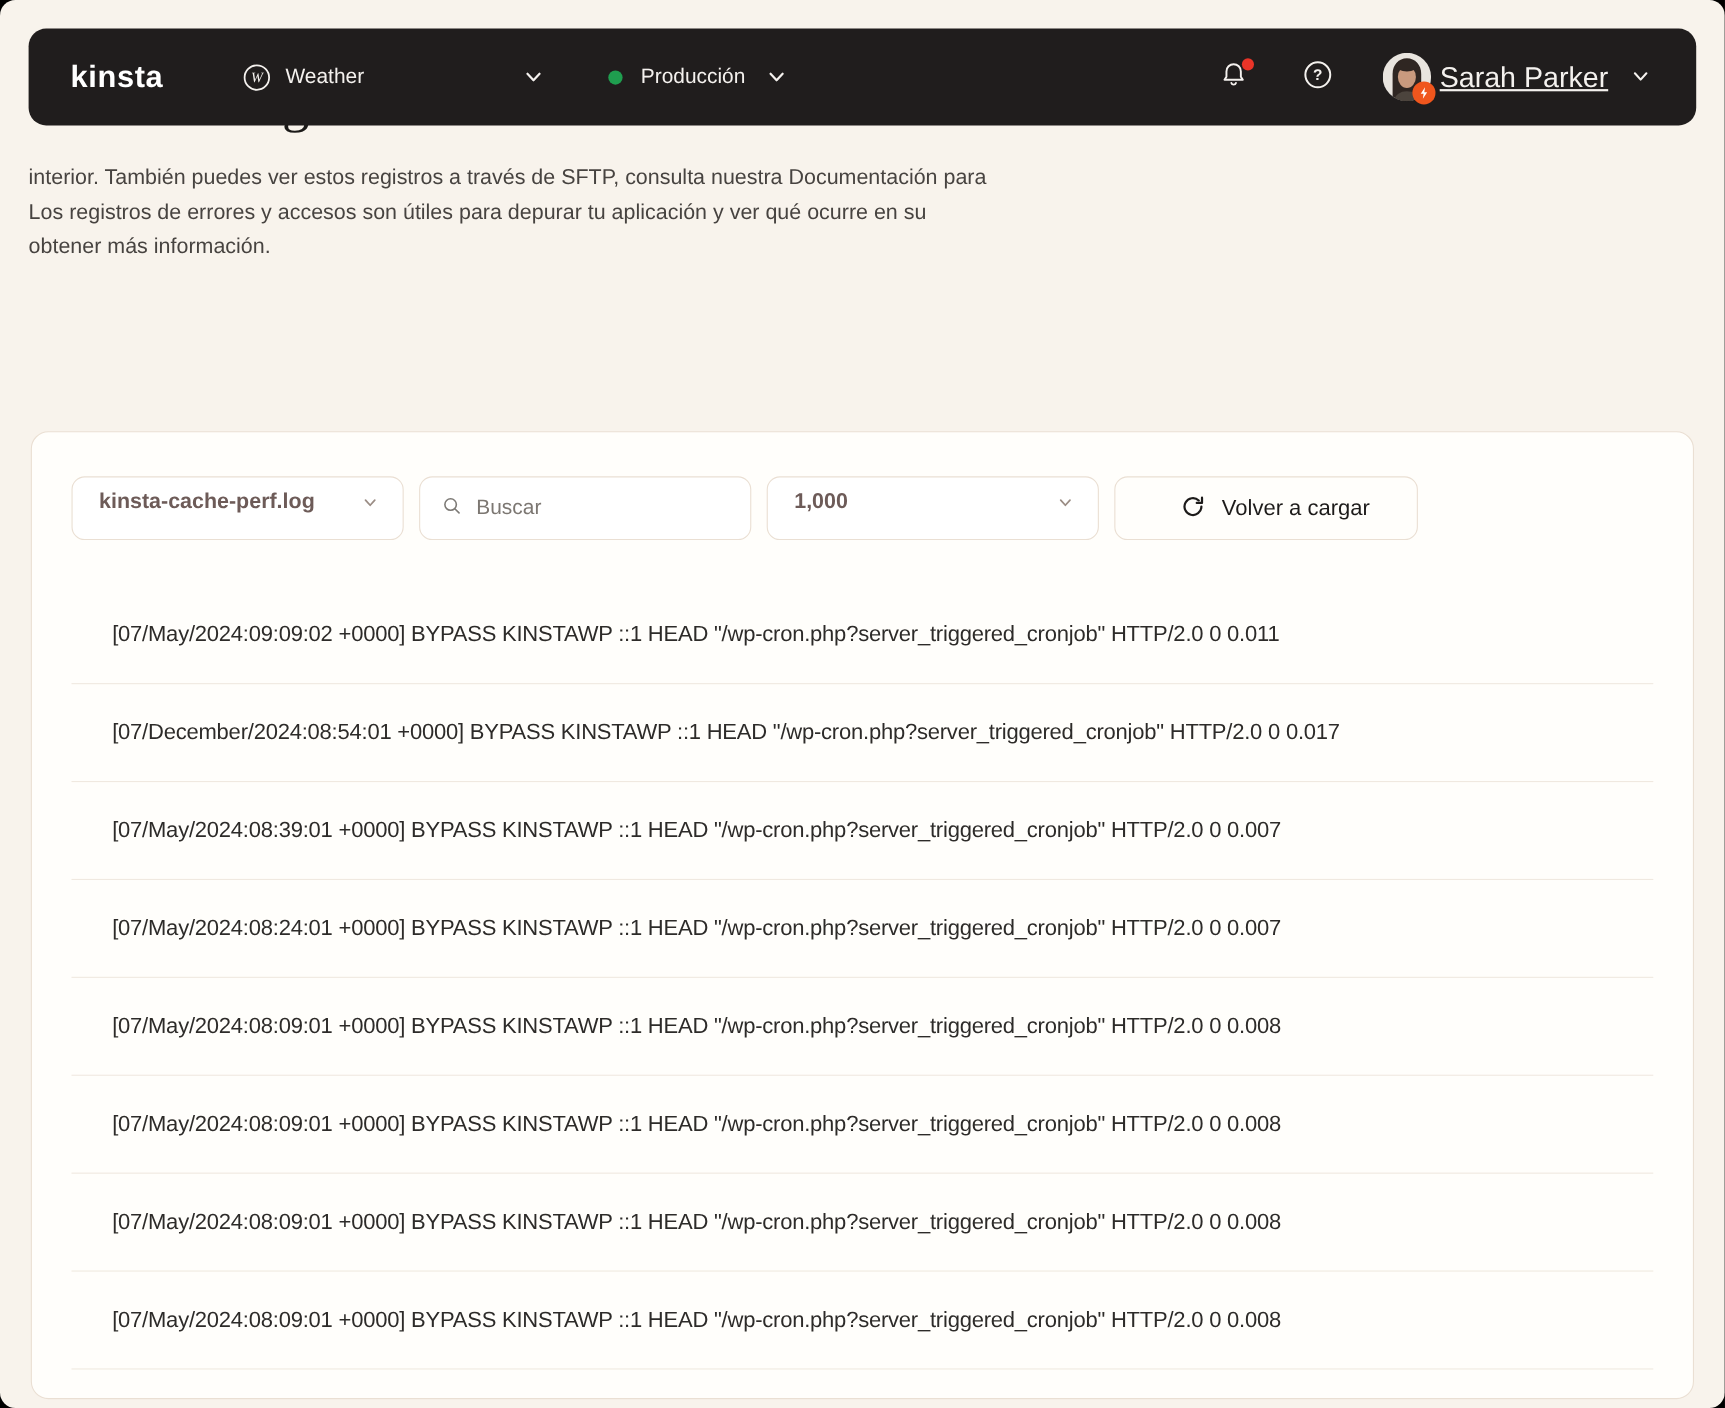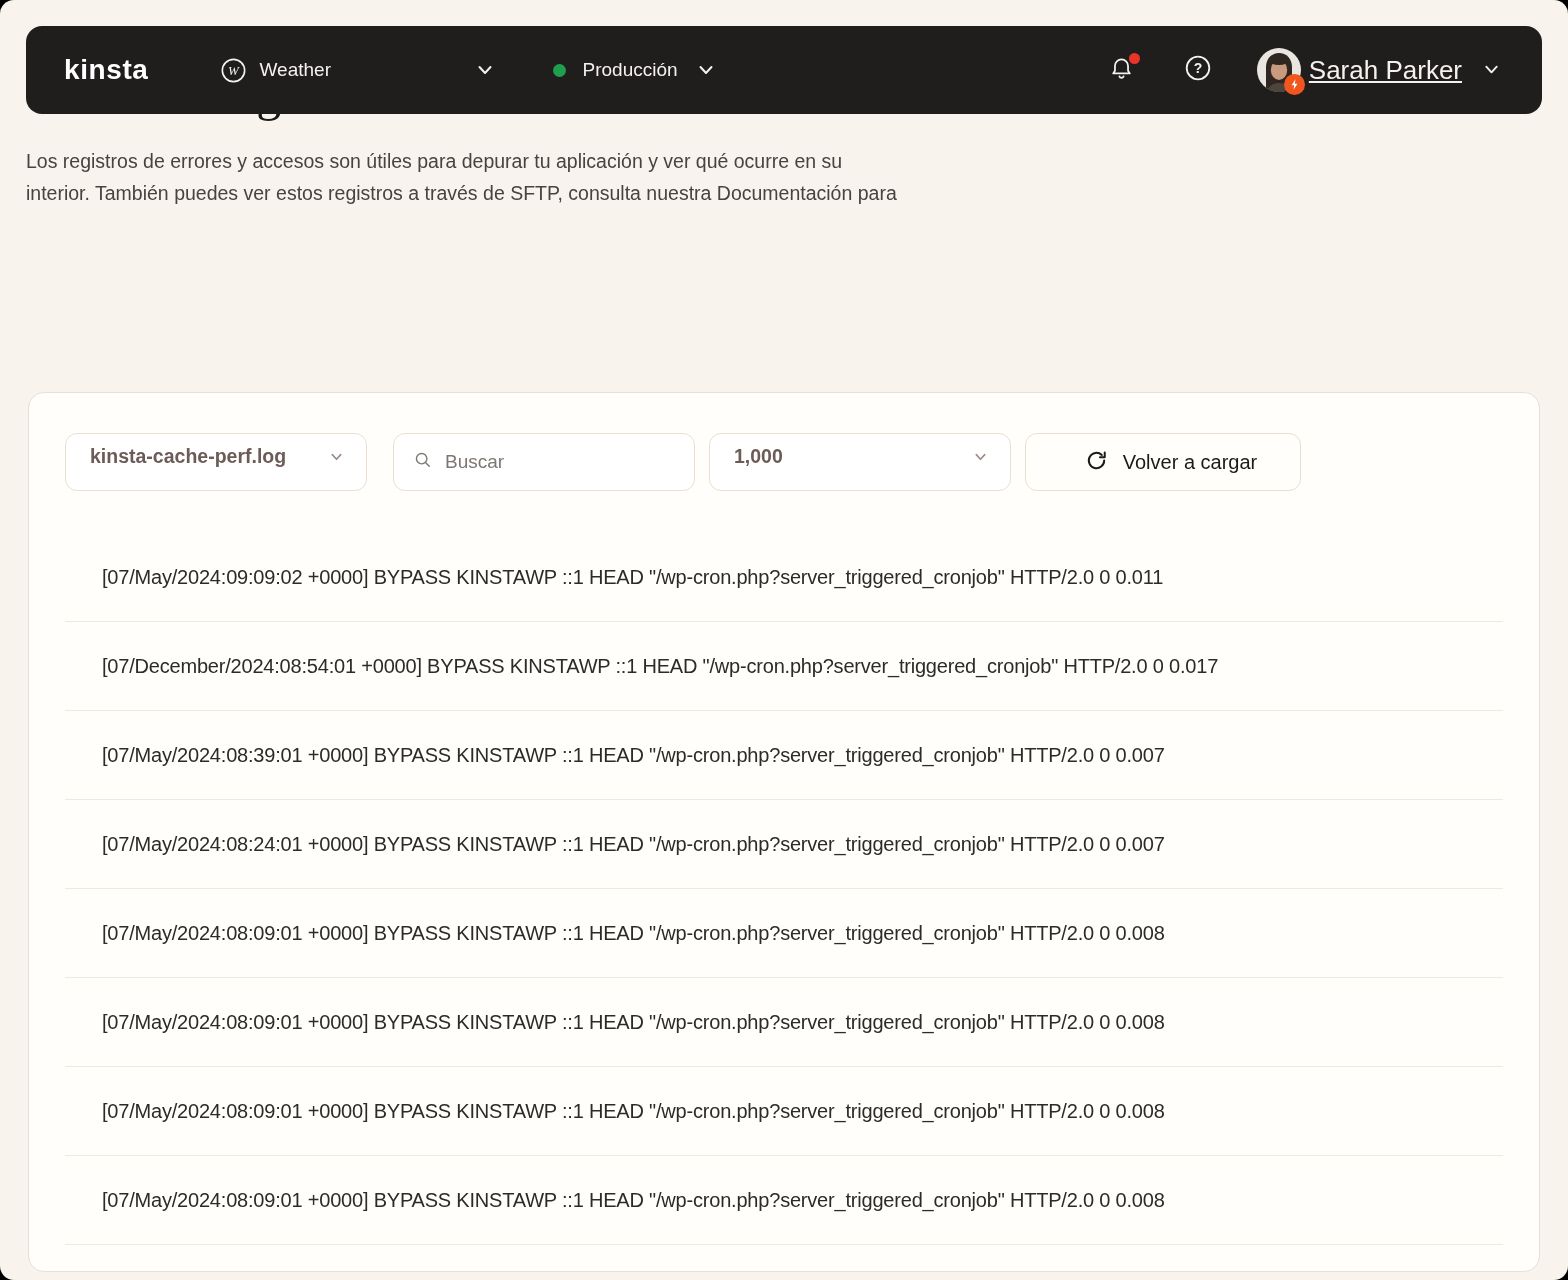--- a/index.html
+++ b/index.html
@@ -56,21 +56,21 @@
 
   
   .card{position:absolute;left:28px;right:28px;top:392px;height:880px;background:var(--card-bg);
         border:1px solid var(--card-border);border-radius:16px;padding:40px 36px 0;}
   .filters{display:flex;gap:14px;}
   .control{height:58px;background:#fff;border:1px solid var(--card-border);border-radius:12px;
            display:flex;align-items:center;padding-left:16px;}
   .select{width:302px;padding:0 22px 11px 24px;cursor:pointer;font-weight:bold;}
   .select-value{font-size:19.5px;color:var(--select-text);}
   .select .sel-chev{margin-left:auto;width:15px;height:15px;color:#9b8d85;}
-  .searchbox{width:302px;padding:0 20px;margin-left:12px;}
+  .searchbox{width:302px;padding:0 20px;}
   .searchbox svg{width:18px;height:18px;color:#7d7a76;flex:0 0 auto;}
   .searchbox input{border:0;outline:0;background:transparent;margin-left:13px;width:100%;
                    font-family:"Liberation Sans",sans-serif;font-size:19px;color:#3a3633;}
   .searchbox input::placeholder{color:var(--placeholder);}
   .reload-btn{width:276px;background:transparent;justify-content:center;gap:15px;cursor:pointer;}
   .reload-btn svg{width:23px;height:23px;color:#1d1b1a;}
   .reload-label{font-size:20px;font-weight:500;color:#1d1b1a;}
 
   
   .log-list{margin-top:42px;}
@@ -154,22 +154,23 @@
           <svg viewBox="0 0 20 20" width="19" height="19">
               <path d="M4.5 7l5.5 6 5.5-6" fill="none" stroke="#f4f1ee" stroke-width="2" stroke-linecap="round" stroke-linejoin="round"></path>
             </svg>
         </span>
       </div>
     </div>
   </header>
 
   <h1 class="page-title">Visor de Logs</h1>
   <div class="page-desc">
+    <div>interior. También puedes ver estos registros a través de SFTP, consulta nuestra Documentación para</div>
     <div>Los registros de errores y accesos son útiles para depurar tu aplicación y ver qué ocurre en su</div>
-    <div>interior. También puedes ver estos registros a través de SFTP, consulta nuestra Documentación para</div>
+    <div>obtener más información.</div>
   </div>
 
   <section class="card">
     <div class="filters">
 
       <div class="control select">
         <span class="select-value">kinsta-cache-perf.log</span>
         <span class="sel-chev">
           <svg viewBox="0 0 16 16" width="15" height="15">
               <path d="M3.5 6l4.5 5 4.5-5" fill="none" stroke="currentColor" stroke-width="1.7" stroke-linecap="round" stroke-linejoin="round"></path>

